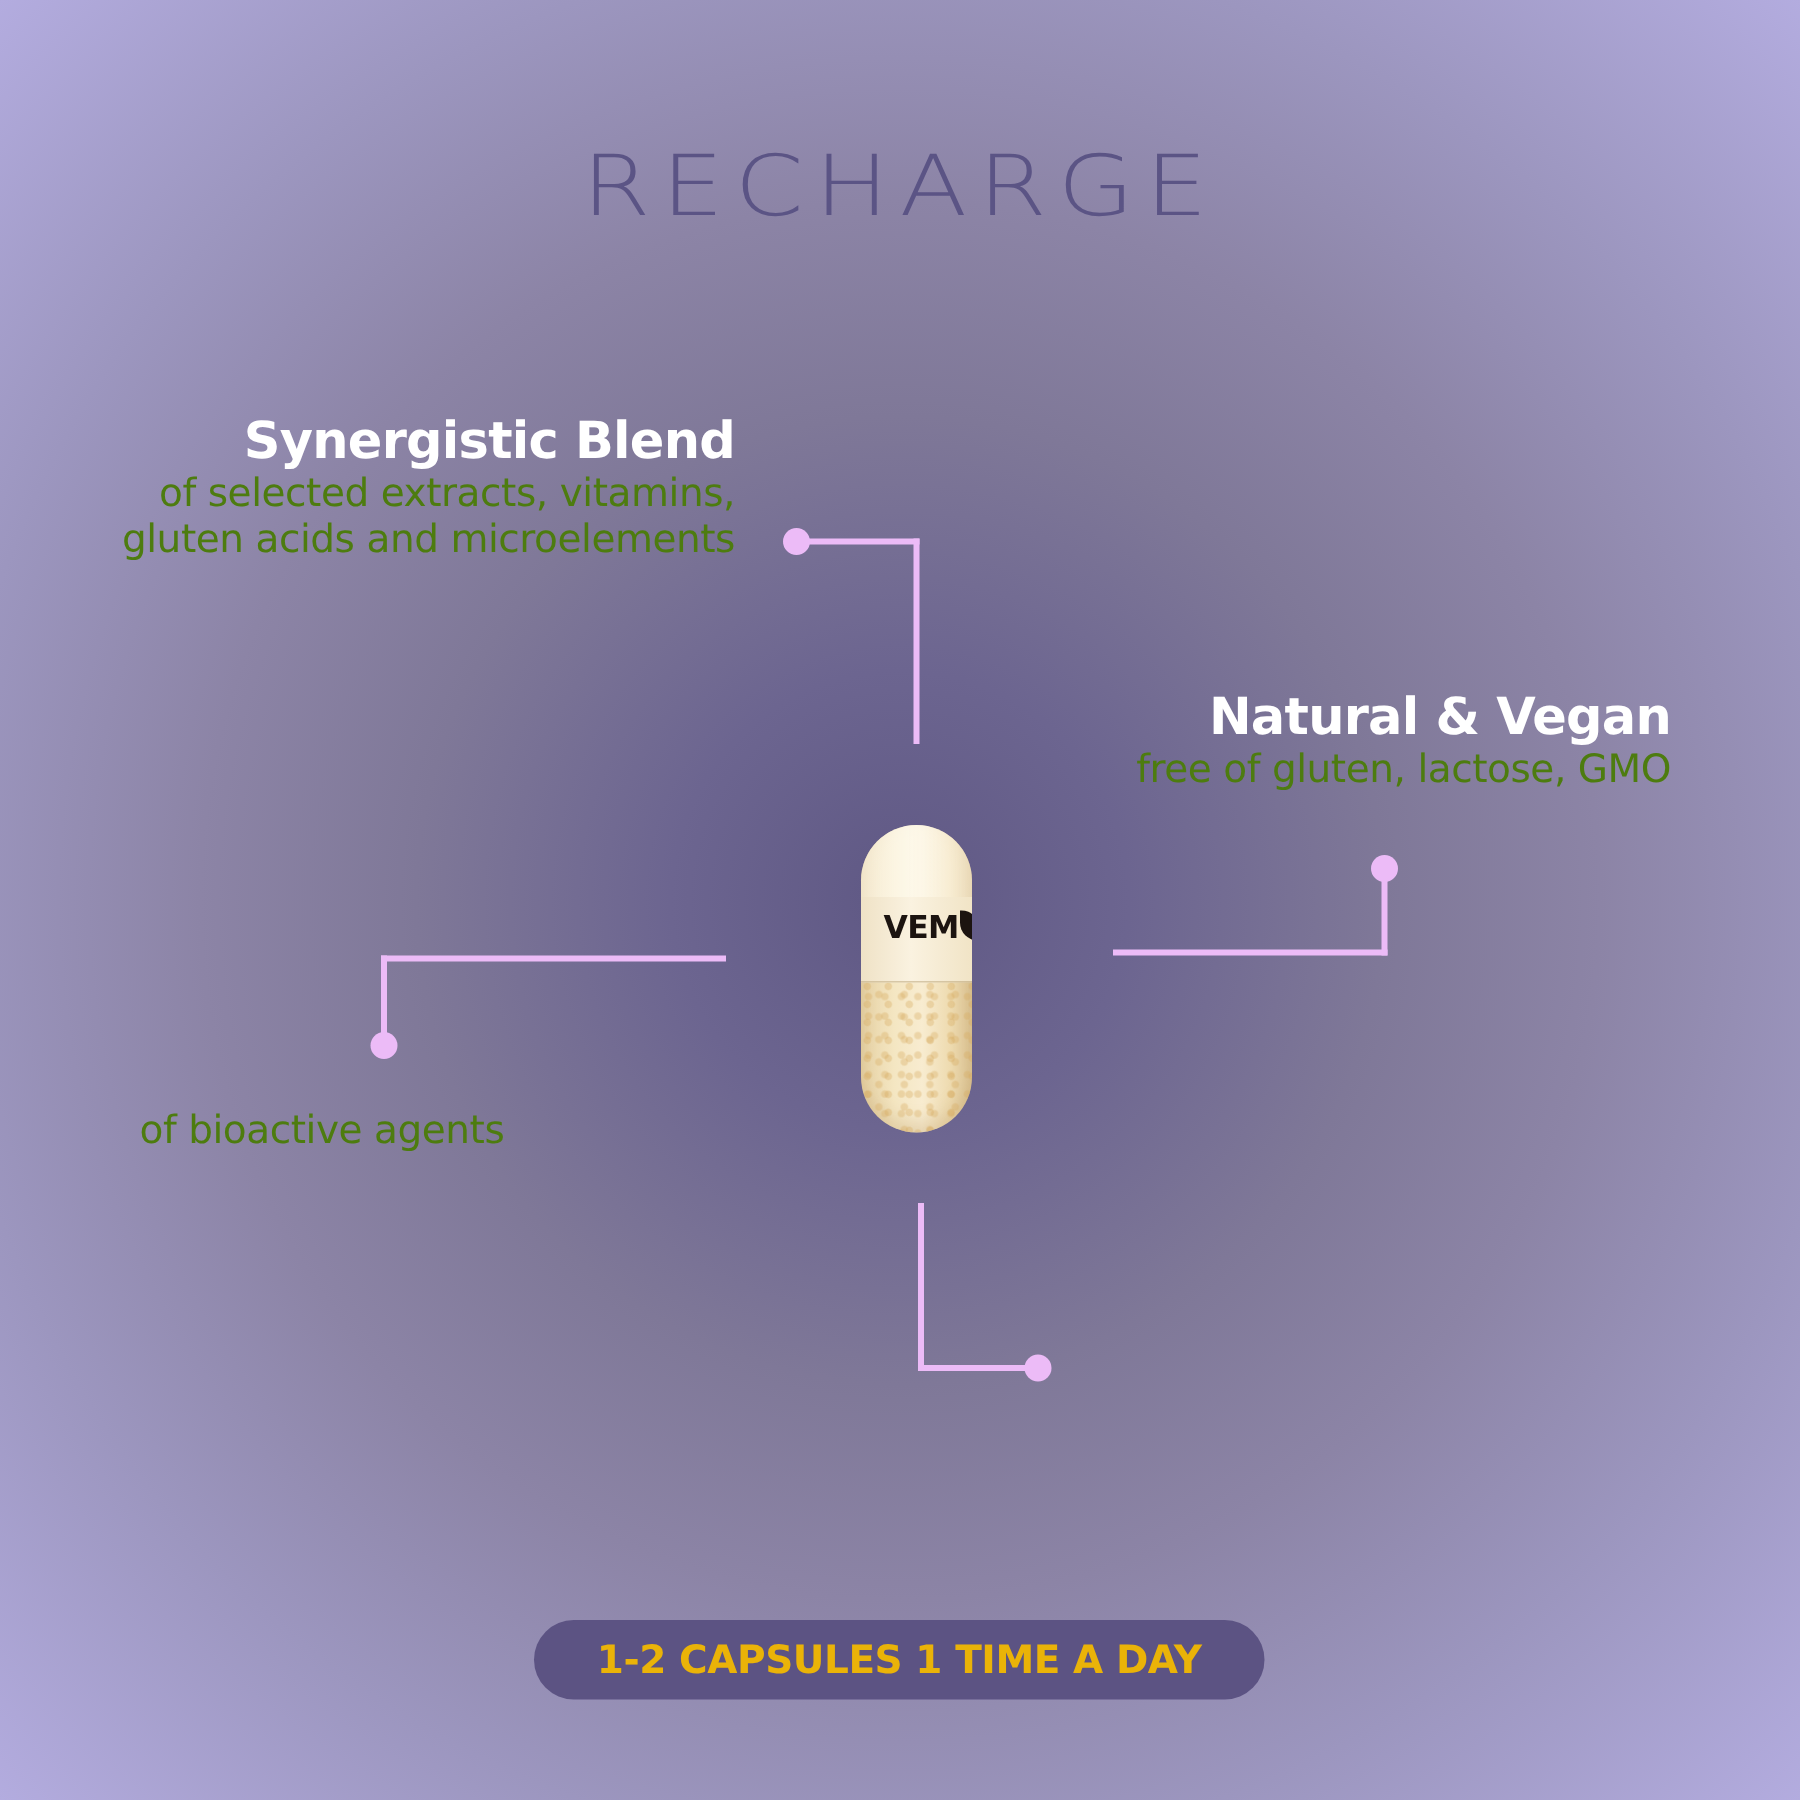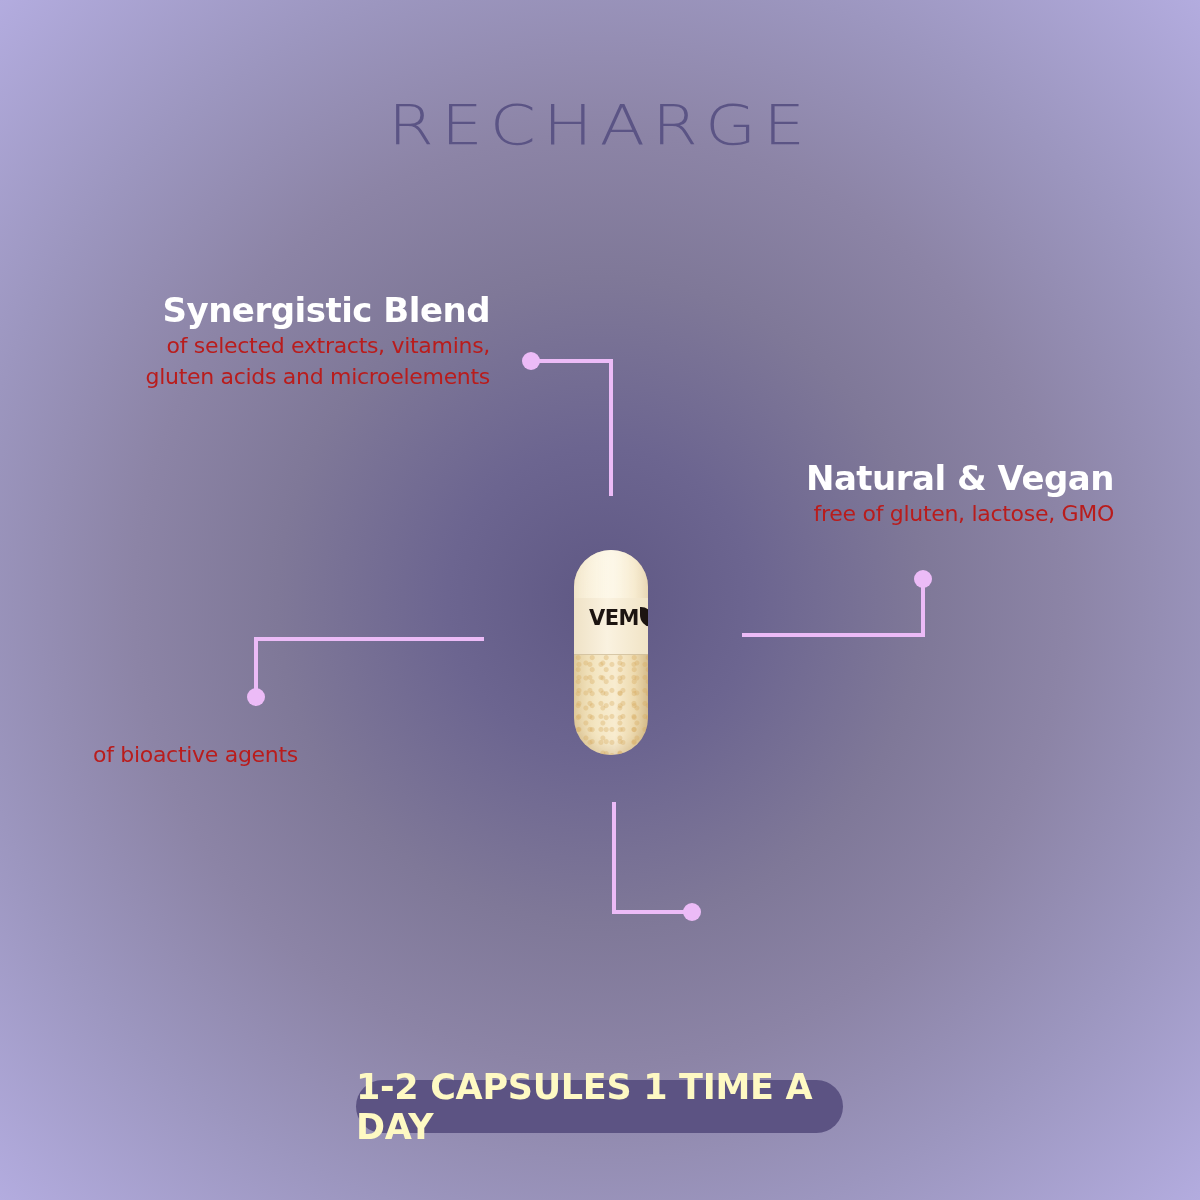--- a/index.html
+++ b/index.html
@@ -14,25 +14,25 @@
     font-family: "DejaVu Sans", sans-serif; font-weight: 300;
     font-size: 56px; letter-spacing: 6px; color: #5b5485;
     transform: scaleX(1.18); transform-origin: 50% 50%;
   }
   .feature { position: absolute; color: #ffffff; }
   .feature .h {
     font-family: "DejaVu Sans", sans-serif; font-weight: bold; font-size: 34px;
     line-height: 40px; letter-spacing: -0.5px;
   }
   .feature .s {
-    font-family: "DejaVu Sans", sans-serif; font-size: 22px; line-height: 31px;
-    color: #b91c1c; letter-spacing: -0.3px;
+    font-family: "DejaVu Sans", sans-serif; font-size: 26px; line-height: 31px;
+    color: #4d7c0f; letter-spacing: -0.3px;
   }
   .right-align { text-align: right; }
-  .f1 { right: 710px; top: 290px; }
+  .f1 { right: 710px; top: 274px; }
   .f2 { right: 86px; top: 458px; margin-left: 40px; }
   .f3 { left: 93px; top: 739px; }
   .f4 { left: 732px; top: 870px; }
 
   .line { position: absolute; background: #ecbbf7; }
   .dot { position: absolute; width: 18px; height: 18px; border-radius: 50%; background: #ecbbf7; }
 
   .capsule {
     position: absolute; left: 574px; top: 550px; width: 74px; height: 205px;
     border-radius: 37px; overflow: hidden;
@@ -63,22 +63,22 @@
   }
   .capsule .logo-leaf {
     display: inline-block; width: 13px; height: 20px; vertical-align: -2px;
     background: #1c1410; border-radius: 0 12px 0 12px; margin-left: 1px;
   }
 
   .pill {
     position: absolute; left: 356px; top: 1080px; width: 487px; height: 53px;
     border-radius: 27px; background: #5c5383;
     display: flex; align-items: center; justify-content: center;
-    color: #fef9c3; font-family: "DejaVu Sans", sans-serif; font-weight: bold;
-    font-size: 35px; letter-spacing: -0.3px;
+    color: #eab308; font-family: "DejaVu Sans", sans-serif; font-weight: bold;
+    font-size: 26px; letter-spacing: -0.3px;
   }
 </style>
 </head>
 <body>
 
 <div class="title">RECHARGE</div>
 
 <div class="feature f1 right-align">
   <div class="h">Synergistic Blend</div>
   <div class="s">of selected extracts, vitamins,</div>

